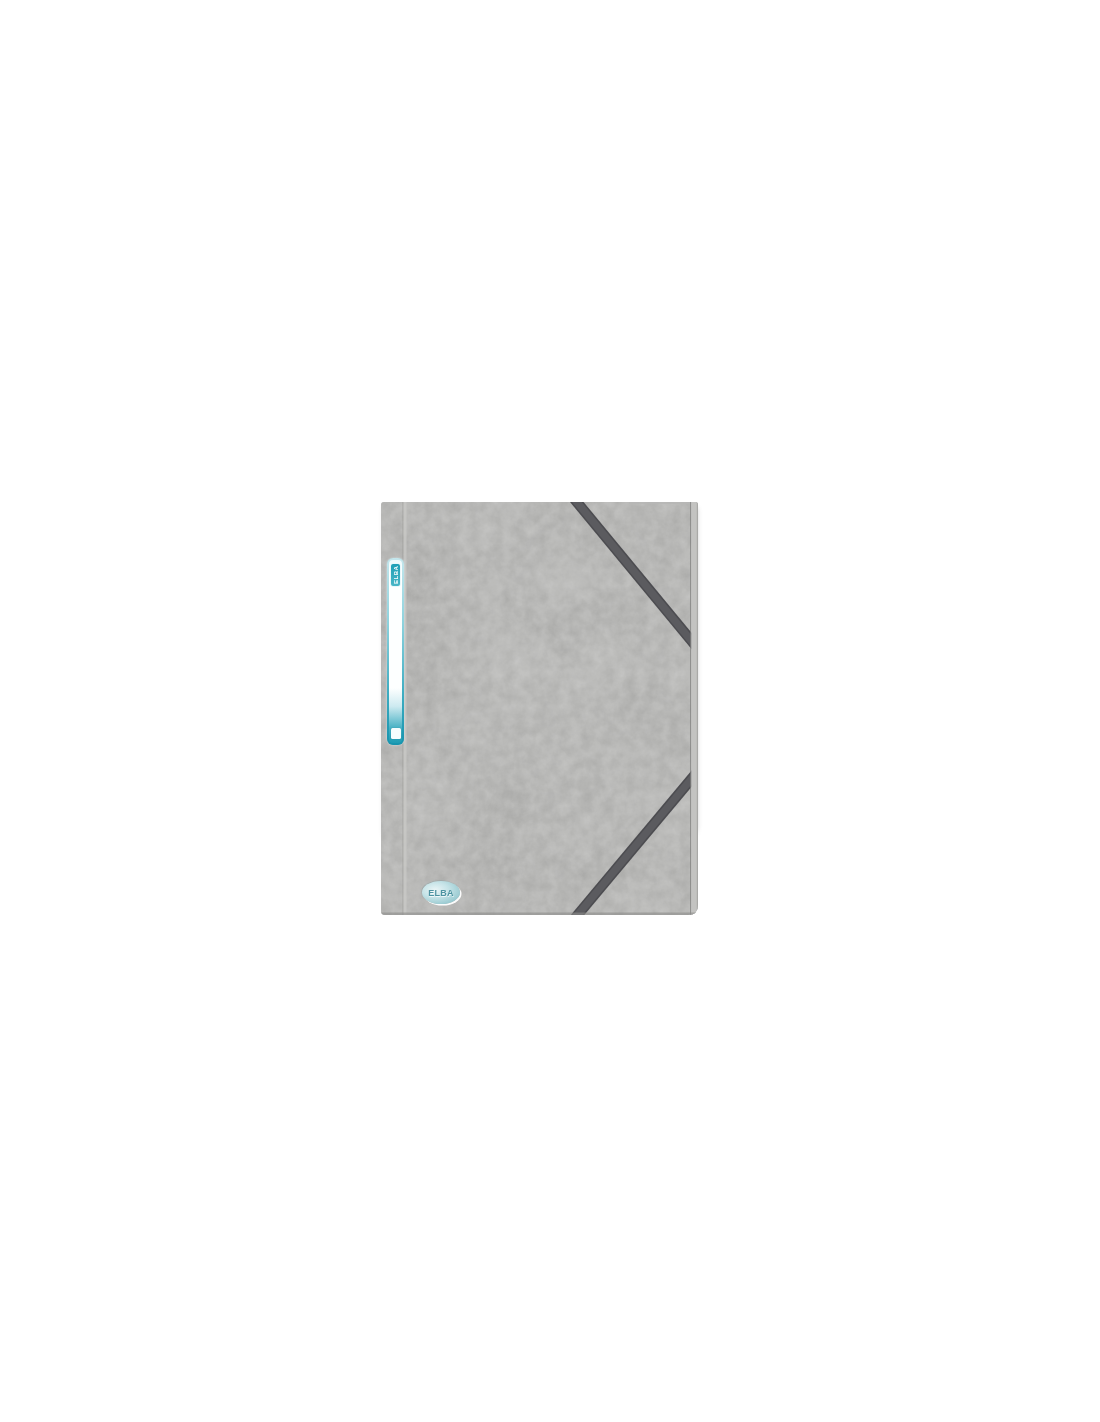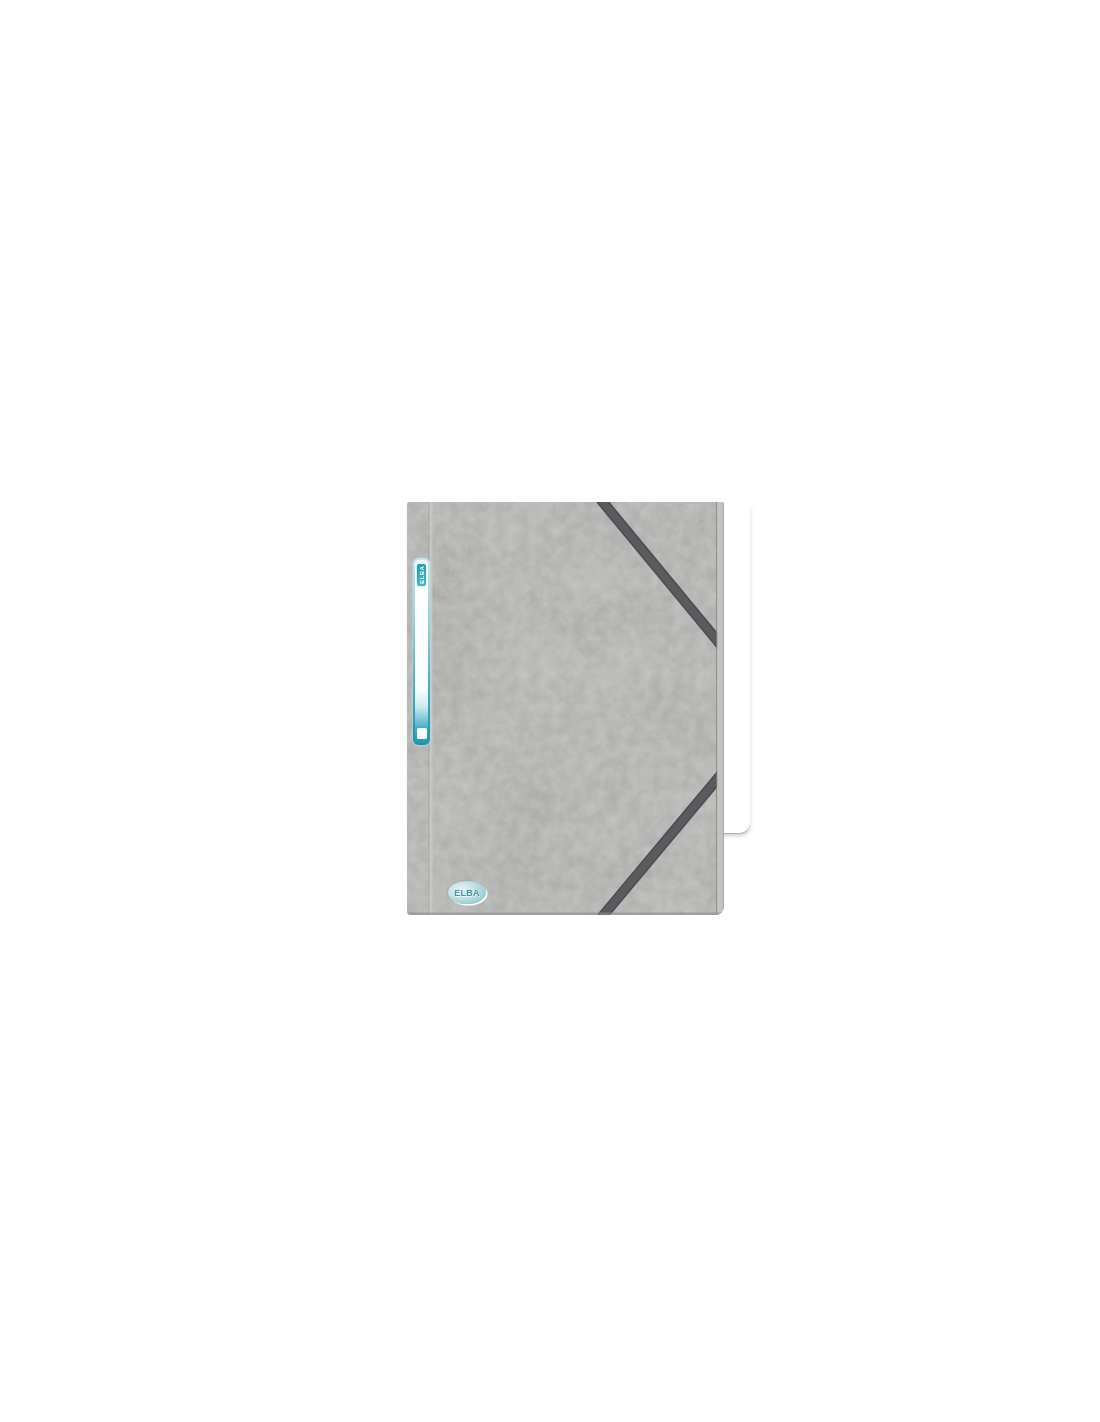--- a/index.html
+++ b/index.html
@@ -10,28 +10,27 @@
   }
   .stage {
     position: relative;
     width: 1100px;
     height: 1422px;
     background: #ffffff;
     overflow: hidden;
   }
   .folder {
     position: absolute;
-    left: 407px;
+    left: 381px;
     top: 502px;
     width: 317px;
     height: 331px;
     border-radius: 3px 3px 10px 4px;
     box-shadow: 1px 4px 5px -2px rgba(110,110,110,0.45),
                 0 1px 0 rgba(130,130,130,0.35);
-    padding-left: 26px;
   }
   .folder-svg {
     position: absolute;
     left: 0;
     top: 0;
     display: block;
   }
   
   .label-holder {
     position: absolute;

